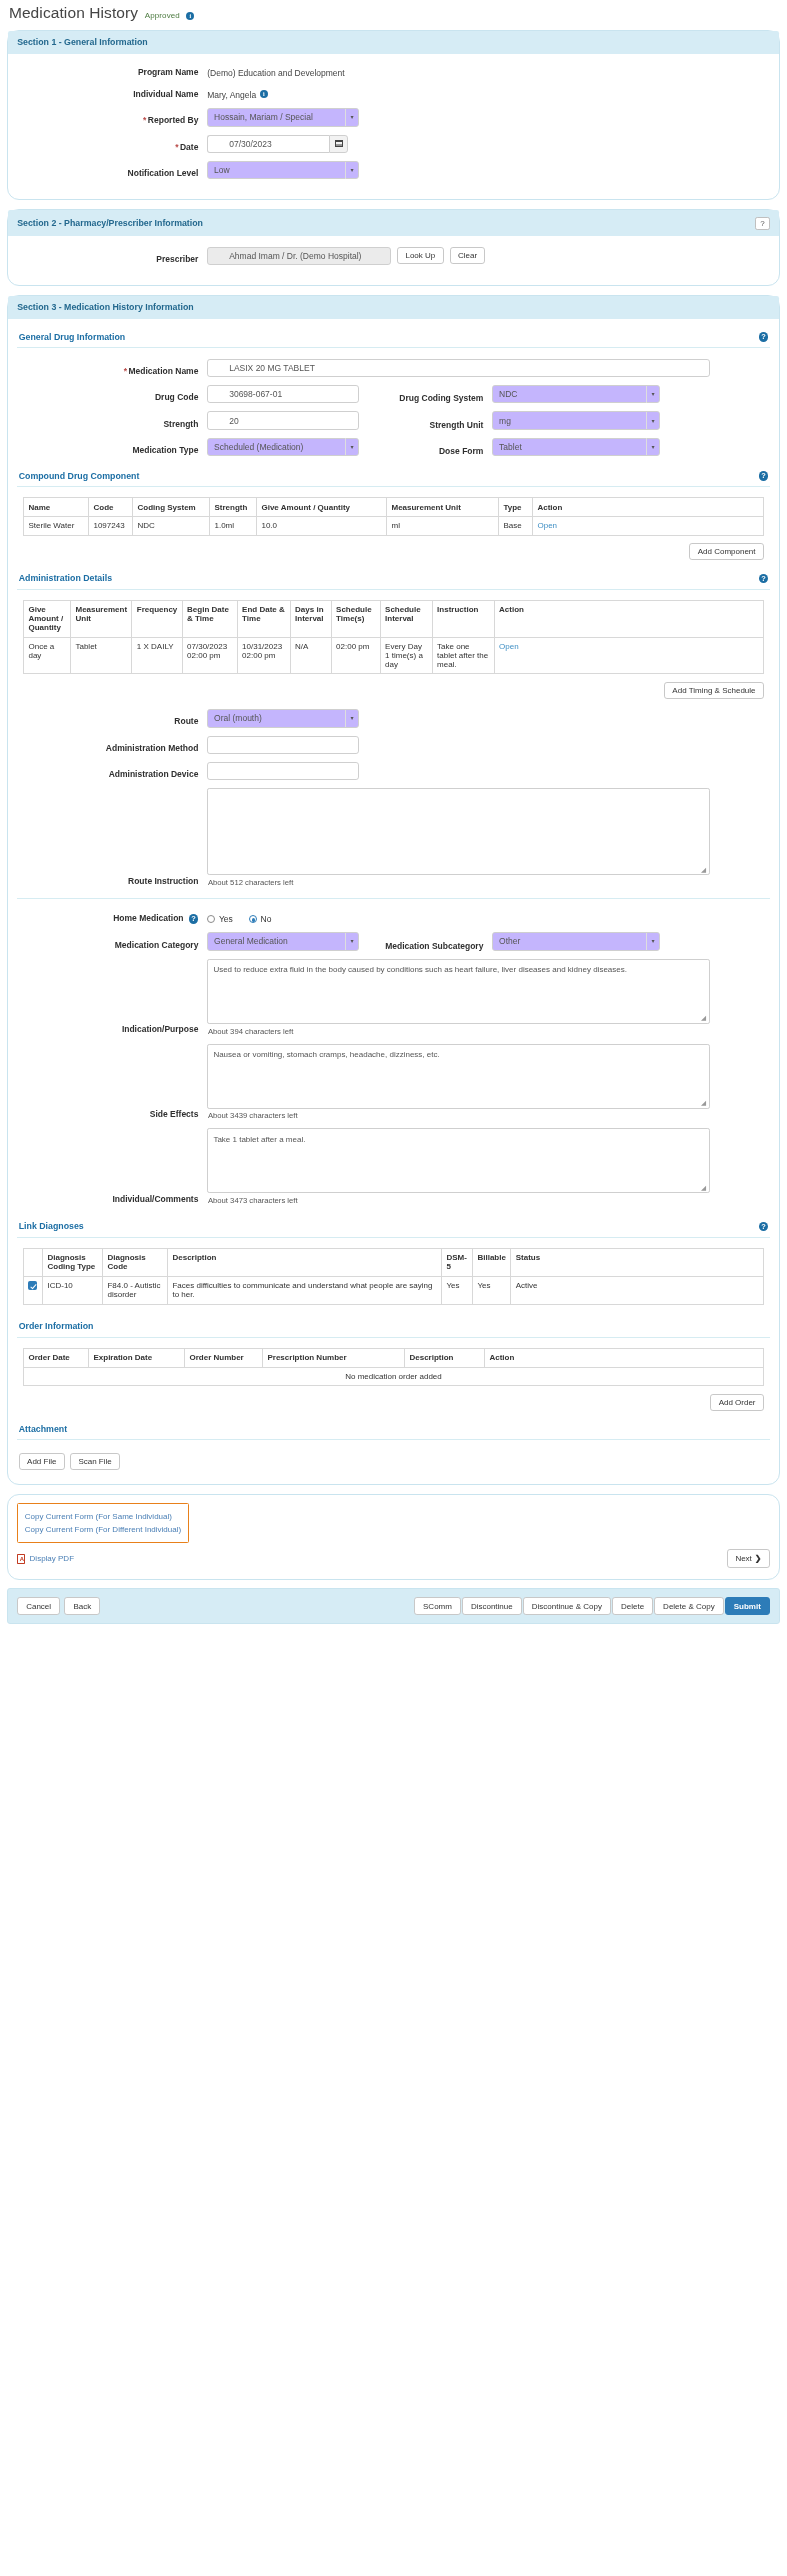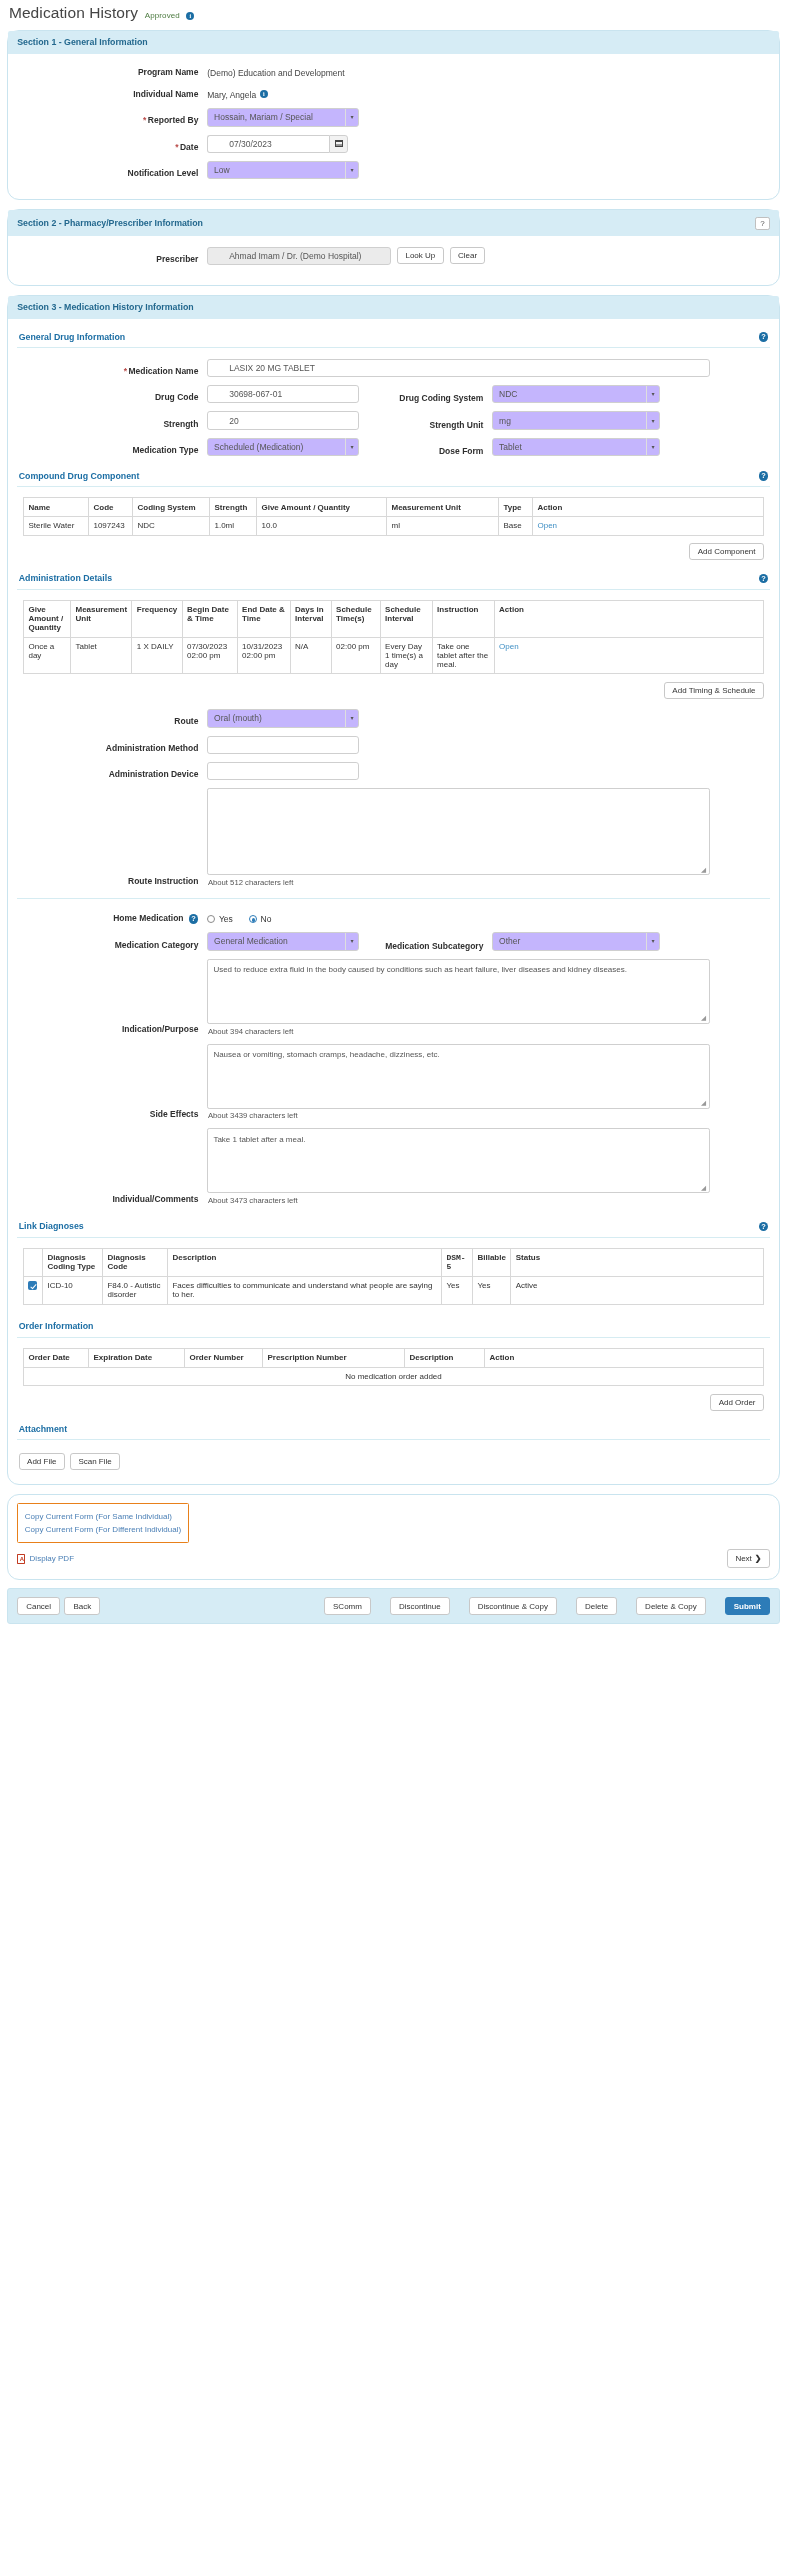--- a/index.html
+++ b/index.html
@@ -209,21 +209,21 @@
   }
   .pdf-link { font-size: 8px; color: #4a7fb5; text-decoration: none; }
 
   
   .footer-bar {
     background: #d6ecf5; border: 0.7px solid #c9e4ef; border-radius: 2.9px;
     padding: 7.4px 8.8px; display: flex; align-items: center;
     justify-content: space-between;
   }
   .footer-left { display: flex; gap: 4.4px; }
-  .footer-right { display: flex; gap: 19px; margin-left: 12px; }
+  .footer-right { display: flex; gap: 1px; margin-left: 12px; }
   .footer-bar .btn { height: 18.4px; padding: 0 8px; font-size: 8px; }
   .col-label-right {
     width: 133px; text-align: right; padding-right: 8.8px; padding-top: 2.9px;
     font-size: 8.5px; font-weight: bold; color: #2f2f2f;
   }
 </style>
 </head>
 <body>
 
 <div class="page">
@@ -534,21 +534,21 @@
       <hr class="hr-light">
 
       <div class="tbl-wrap">
         <table class="grid">
           <thead>
             <tr>
               <th style="width:19px;"></th>
               <th style="width:60px;">Diagnosis Coding Type</th>
               <th style="width:65px;">Diagnosis Code</th>
               <th style="width:274px;">Description</th>
-              <th style="width:31px;font-family:Liberation Mono, monospace;">DSM-5</th>
+              <th style="width:31px;">DSM-5</th>
               <th style="width:38px;">Billable</th>
               <th>Status</th>
             </tr>
           </thead>
           <tbody>
             <tr>
               <td><span class="cbx"></span></td>
               <td>ICD-10</td>
               <td>F84.0 - Autistic disorder</td>
               <td>Faces difficulties to communicate and understand what people are saying to her.</td>

